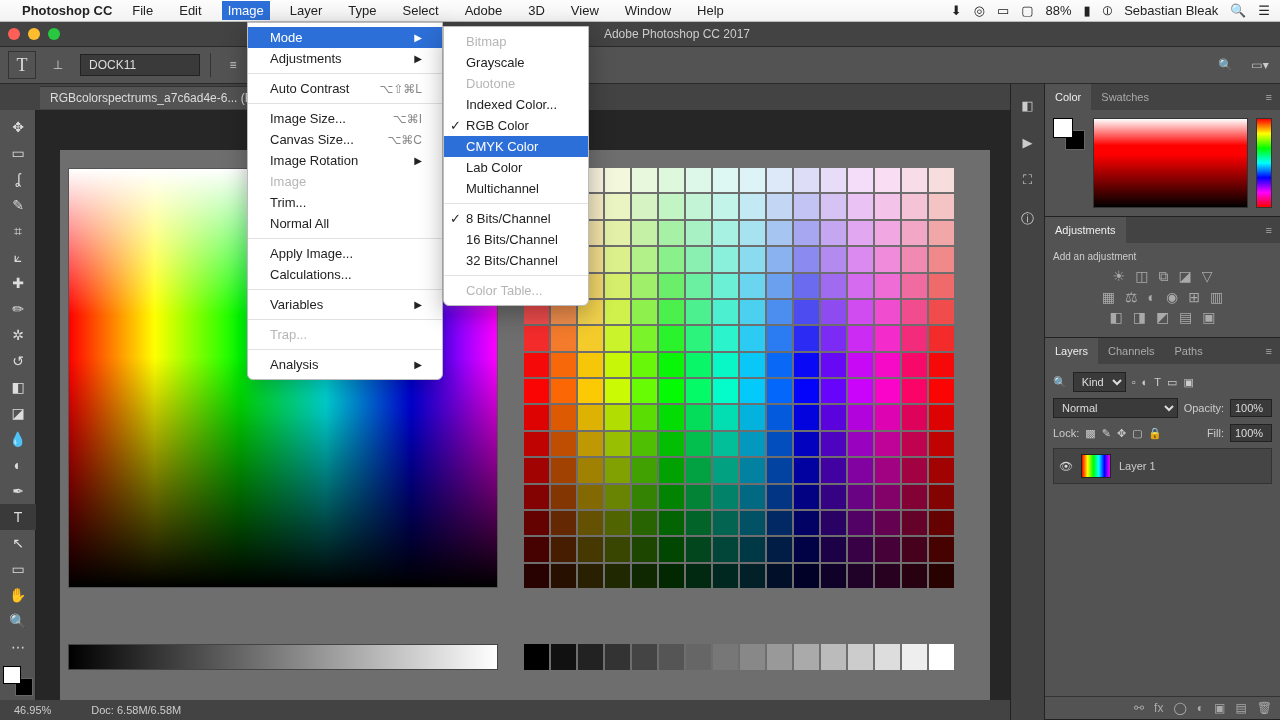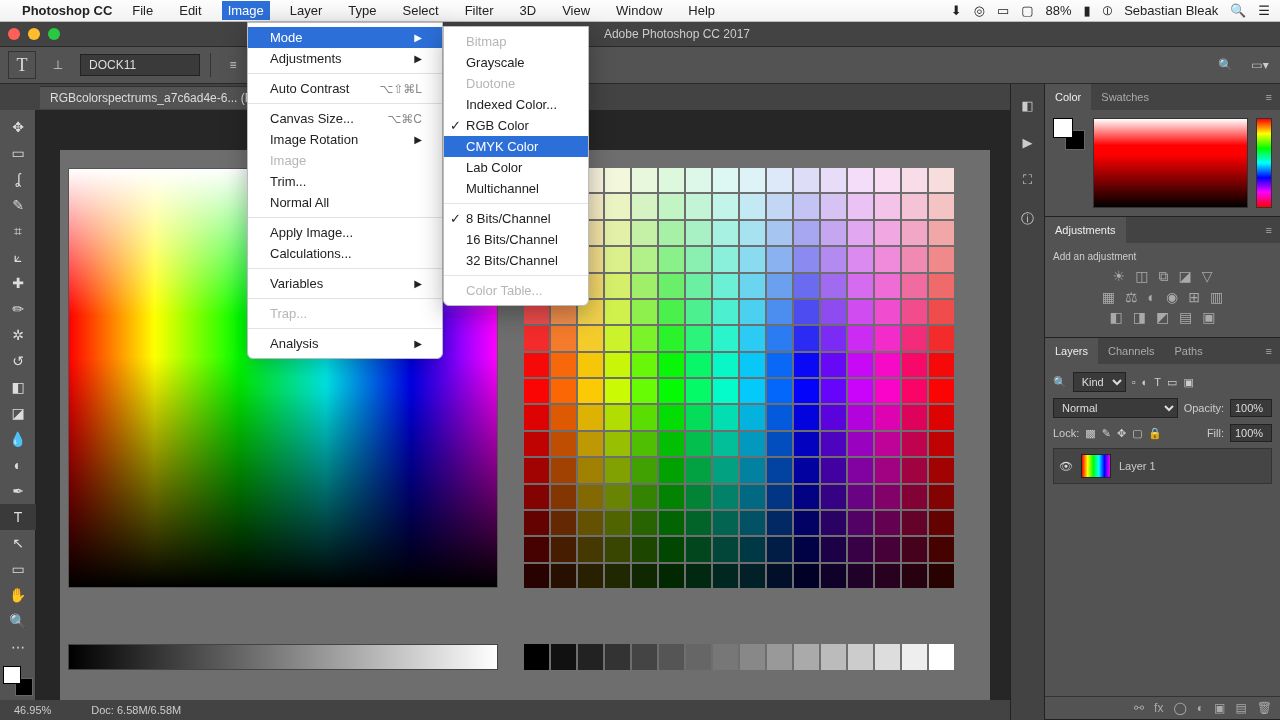--- a/index.html
+++ b/index.html
@@ -101,21 +101,21 @@
 .image-menu { left: 247px; top: 22px; }
 .mode-menu { left: 443px; top: 26px; min-width: 146px; }
 .ditem { position: relative; }
 </style>
 </head>
 <body>
 
 <div class="mac-menubar">
   <span class="apple"></span>
   <span class="appname">Photoshop CC</span>
-  <span id="menubar-items"><span class="mitem">File</span><span class="mitem">Edit</span><span class="mitem active">Image</span><span class="mitem">Layer</span><span class="mitem">Type</span><span class="mitem">Select</span><span class="mitem">Filter</span><span class="mitem">3D</span><span class="mitem">View</span><span class="mitem">Window</span><span class="mitem">Help</span></span>
+  <span id="menubar-items"><span class="mitem">File</span><span class="mitem">Edit</span><span class="mitem active">Image</span><span class="mitem">Layer</span><span class="mitem">Type</span><span class="mitem">Select</span><span class="mitem">Adobe</span><span class="mitem">3D</span><span class="mitem">View</span><span class="mitem">Window</span><span class="mitem">Help</span></span>
   <div class="right">
     <span class="ico">⬇</span>
     <span class="ico">◎</span>
     <span class="ico">▭</span>
     <span class="ico">▢</span>
     <span>88%</span>
     <span class="ico">▮</span>
     <span class="ico">⦶</span>
     <span>Sebastian Bleak</span>
     <span class="ico">🔍</span>
@@ -585,20 +585,24 @@
       <span>Adjustments</span>
       <span class="arrow">▶</span>
     </div>
     <div class="dsep"></div>
     <div class="ditem">
       <span>Auto Contrast</span>
       <span class="sc">⌥⇧⌘L</span>
     </div>
     <div class="dsep"></div>
     <div class="ditem">
+      <span>Image Size...</span>
+      <span class="sc">⌥⌘I</span>
+    </div>
+    <div class="ditem">
       <span>Canvas Size...</span>
       <span class="sc">⌥⌘C</span>
     </div>
     <div class="ditem">
       <span>Image Rotation</span>
       <span class="arrow">▶</span>
     </div>
     <div class="ditem disabled">
       <span>Image</span>
     </div>

